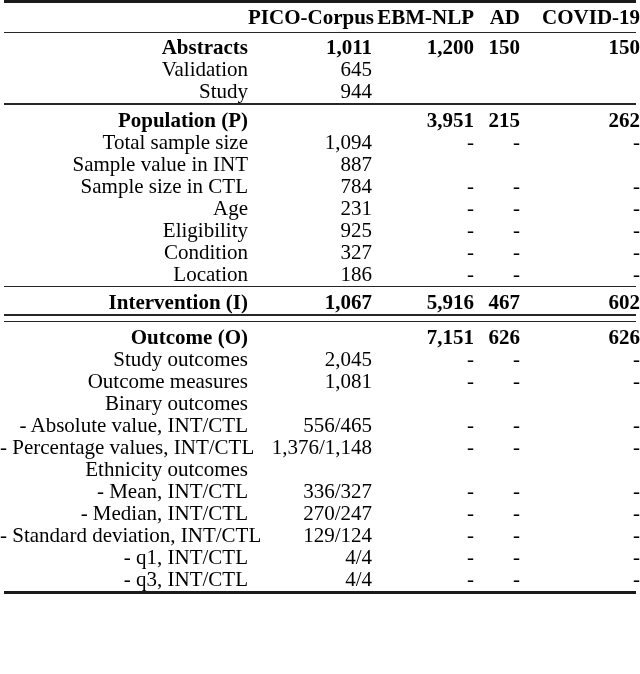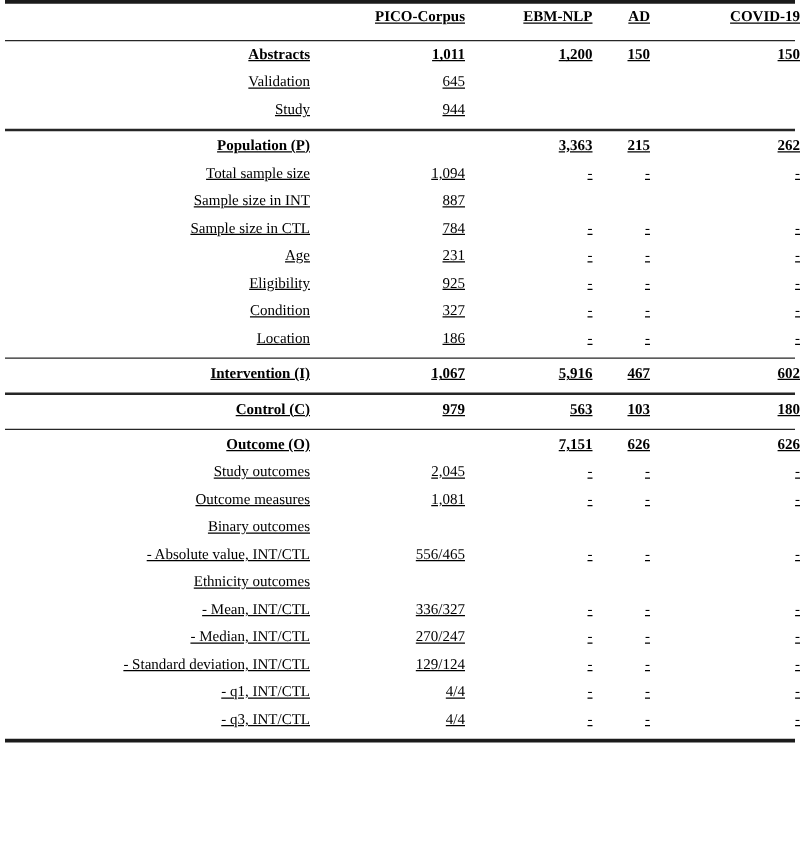--- a/index.html
+++ b/index.html
@@ -18,23 +18,22 @@
   #stats-table-wrap {
     width: 640px;
     box-sizing: border-box;
     padding: 0;
   }
 
   table.stats {
     width: 640px;
     border-collapse: collapse;
     table-layout: fixed;
-    font-size: 12px;
+    font-size: 21px;
     line-height: 1;
-    text-decoration: underline;
   }
 
   table.stats col.c-label   { width: 248px; }
   table.stats col.c-pico    { width: 124px; }
   table.stats col.c-ebm     { width: 102px; }
   table.stats col.c-ad      { width: 46px; }
   table.stats col.c-covid   { width: 120px; }
 
   table.stats td, table.stats th {
     padding: 0;
@@ -144,33 +143,33 @@
         </tr>
         <tr class="rule">
           <td colspan="5">
             <div class="rule-thin"></div>
             <div class="spacer-sm"></div>
           </td>
         </tr>
         <tr class="data-row">
           <td class="label bold">Population (P)</td>
           <td class="num c-pico bold"></td>
-          <td class="num c-ebm bold">3,363</td>
+          <td class="num c-ebm bold">3,951</td>
           <td class="num c-ad bold">215</td>
           <td class="num c-covid bold">262</td>
         </tr>
         <tr class="data-row">
           <td class="label">Total sample size</td>
           <td class="num c-pico">1,094</td>
           <td class="num c-ebm">-</td>
           <td class="num c-ad">-</td>
           <td class="num c-covid">-</td>
         </tr>
         <tr class="data-row">
-          <td class="label">Sample size in INT</td>
+          <td class="label">Sample value in INT</td>
           <td class="num c-pico">887</td>
           <td class="num c-ebm"></td>
           <td class="num c-ad"></td>
           <td class="num c-covid"></td>
         </tr>
         <tr class="data-row">
           <td class="label">Sample size in CTL</td>
           <td class="num c-pico">784</td>
           <td class="num c-ebm">-</td>
           <td class="num c-ad">-</td>
@@ -216,27 +215,20 @@
           <td class="num c-ebm bold">5,916</td>
           <td class="num c-ad bold">467</td>
           <td class="num c-covid bold">602</td>
         </tr>
         <tr class="rule">
           <td colspan="5">
             <div class="rule-thin"></div>
             <div class="spacer-sm"></div>
           </td>
         </tr>
-        <tr class="data-row">
-          <td class="label bold">Control (C)</td>
-          <td class="num c-pico bold">979</td>
-          <td class="num c-ebm bold">563</td>
-          <td class="num c-ad bold">103</td>
-          <td class="num c-covid bold">180</td>
-        </tr>
         <tr class="rule">
           <td colspan="5">
             <div class="rule-thin"></div>
             <div class="spacer-sm"></div>
           </td>
         </tr>
         <tr class="data-row">
           <td class="label bold">Outcome (O)</td>
           <td class="num c-pico bold"></td>
           <td class="num c-ebm bold">7,151</td>
@@ -265,20 +257,27 @@
           <td class="num c-covid"></td>
         </tr>
         <tr class="data-row">
           <td class="label">- Absolute value, INT/CTL</td>
           <td class="num c-pico">556/465</td>
           <td class="num c-ebm">-</td>
           <td class="num c-ad">-</td>
           <td class="num c-covid">-</td>
         </tr>
         <tr class="data-row">
+          <td class="label">- Percentage values, INT/CTL</td>
+          <td class="num c-pico">1,376/1,148</td>
+          <td class="num c-ebm">-</td>
+          <td class="num c-ad">-</td>
+          <td class="num c-covid">-</td>
+        </tr>
+        <tr class="data-row">
           <td class="label">Ethnicity outcomes</td>
           <td class="num c-pico"></td>
           <td class="num c-ebm"></td>
           <td class="num c-ad"></td>
           <td class="num c-covid"></td>
         </tr>
         <tr class="data-row">
           <td class="label">- Mean, INT/CTL</td>
           <td class="num c-pico">336/327</td>
           <td class="num c-ebm">-</td>

